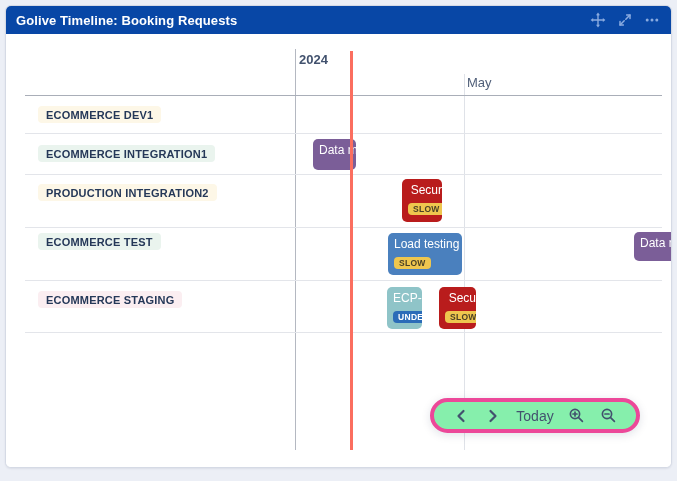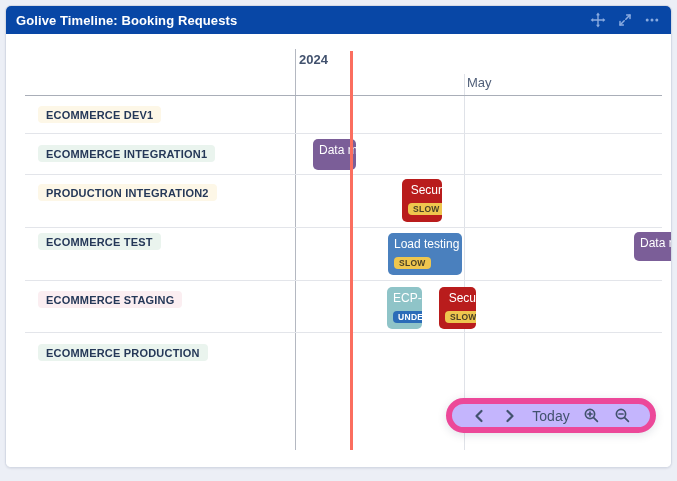--- a/index.html
+++ b/index.html
@@ -40,22 +40,22 @@
   .badge{display:inline-block;margin-top:3px;padding:1px 5px;border-radius:4px;
        font-size:8.5px;font-weight:bold;letter-spacing:.3px;white-space:nowrap;}
   .bar-purple{background:#7B5E98;margin-left:15px;}
   .bar-red{background:#b91c1c;text-align:right;}
   .bar-blue{background:#4A80BE;}
   .bar-teal{background:#8FC4C8;}
   .badge-slow{background:#EEC64E;color:#4A4126;}
   .badge-review{background:#2B6CB8;color:#ffffff;}
   .clip-right{border-top-right-radius:0;border-bottom-right-radius:0;}
 
-  .nav-toolbar{position:absolute;left:440px;top:364px;width:210px;height:35px;background:#c4b5fd;
-       border:6px solid #ec4899;border-radius:18px;box-shadow:0 2px 10px rgba(9,30,66,.13);
+  .nav-toolbar{position:absolute;left:424px;top:364px;width:210px;height:35px;background:#86efac;
+       border:4px solid #ec4899;border-radius:18px;box-shadow:0 2px 10px rgba(9,30,66,.13);
        display:flex;align-items:center;justify-content:space-between;
        padding:0 16px;box-sizing:border-box;z-index:40;}
   .nav-btn{display:flex;align-items:center;justify-content:center;cursor:pointer;
        width:22px;height:22px;}
   .today-btn{font-size:14px;color:#42526E;cursor:pointer;padding:0 2px;}
 </style>
 </head>
 <body>
 
 <div class="stage">
@@ -112,21 +112,20 @@
       <div class="hline" style="top:140px;"></div>
       <div class="hline" style="top:193px;"></div>
       <div class="hline" style="top:246px;"></div>
       <div class="hline" style="top:298px;"></div>
 
       <div class="env-pill tint-cream" style="top:72px;">ECOMMERCE DEV1</div>
       <div class="env-pill tint-mint" style="top:111px;">ECOMMERCE INTEGRATION1</div>
       <div class="env-pill tint-cream" style="top:150px;">PRODUCTION INTEGRATION2</div>
       <div class="env-pill tint-mint" style="top:199px;">ECOMMERCE TEST</div>
       <div class="env-pill tint-pink" style="top:257px;">ECOMMERCE STAGING</div>
-      <div class="env-pill tint-mint" style="top:310px;">ECOMMERCE PRODUCTION</div>
 
       <div class="bar bar-purple" style="left:292px;top:105px;width:43px;height:31px;">
         <div class="bar-label">Data m</div>
       </div>
 
       <div class="bar bar-red" style="left:396px;top:145px;width:40px;height:43px;">
         <div class="bar-label">Secur</div>
         <span class="badge badge-slow">SLOW</span>
       </div>
 

